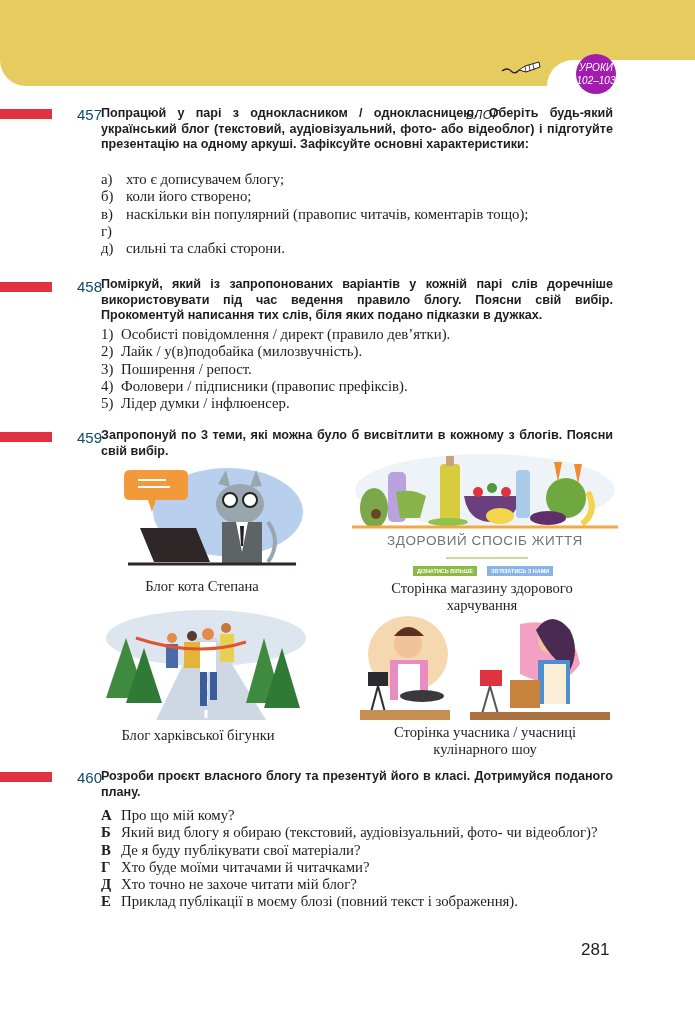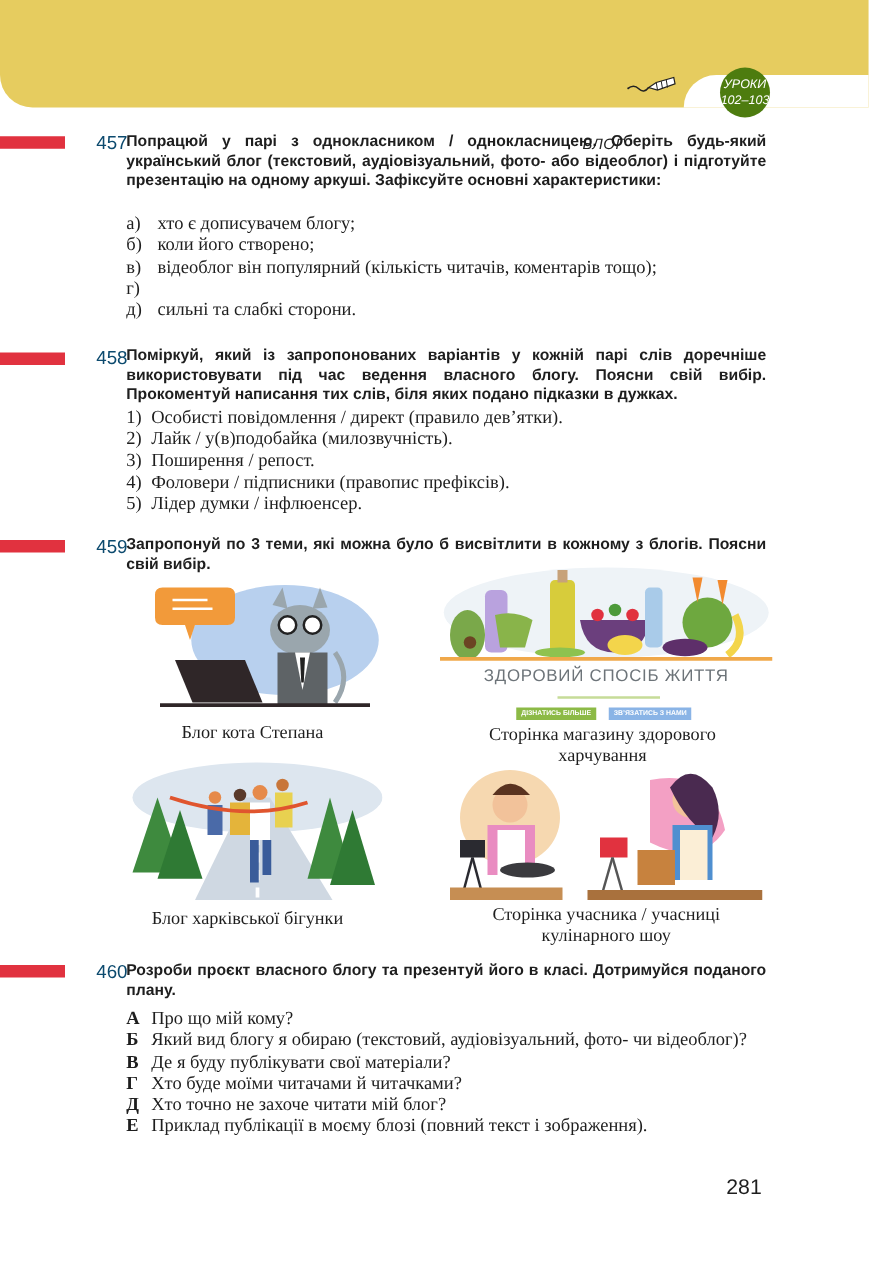--- a/index.html
+++ b/index.html
@@ -16,21 +16,21 @@
       position: absolute; right: 0; top: 60px; width: 148px; height: 26px; background: #fff;
       border-top-left-radius: 26px;
     }
     .section-label {
       position: absolute; left: 466px; top: 64px; font-family: "Liberation Sans", sans-serif;
       font-style: italic; font-size: 12px; color: #222; letter-spacing: 0.5px; margin-top: 44px;
     }
     .pencil-icon { position: absolute; left: 501px; top: 60px; }
     .lesson-badge {
       position: absolute; left: 576px; top: 54px; width: 40px; height: 40px; border-radius: 50%;
-      background: #4d7c0f; color: #fff; font-family: "Liberation Sans", sans-serif;
+      background: #a21caf; color: #fff; font-family: "Liberation Sans", sans-serif;
       font-style: italic; font-size: 10px; line-height: 13px; text-align: center;
       display: flex; flex-direction: column; justify-content: center; overflow: hidden;
     }
     .task-bar {
       position: absolute; left: 0; width: 52px; height: 10px; background: #e1323f;
     }
     .task-num {
       position: absolute; left: 77px; font-family: "Liberation Sans", sans-serif;
       font-size: 15px; color: #0c4a6e; line-height: 18px;
     }
@@ -90,34 +90,34 @@
   <li>
       <span class="mk">а)</span>
       <span style="margin-left:5px">хто є дописувачем блогу;</span>
     </li>
   <li>
       <span class="mk">б)</span>
       <span style="margin-left:5px">коли його створено;</span>
     </li>
   <li>
       <span class="mk">в)</span>
-      <span style="margin-left:5px">відеоблог він популярний (кількість читачів, коментарів тощо);</span>
+      <span style="margin-left:5px">наскільки він популярний (правопис читачів, коментарів тощо);</span>
     </li>
   <li>
       <span class="mk">г)</span>
     </li>
   <li>
       <span class="mk">д)</span>
       <span style="margin-left:5px">сильні та слабкі сторони.</span>
     </li>
 </ul>
 
 <div class="task-bar" style="top:282px"></div>
 <span class="task-num" style="top:278px">458</span>
-<div class="task-text" style="top:277px">Поміркуй, який із запропонованих варіантів у кожній парі слів доречніше використовувати під час ведення власного блогу. Поясни свій вибір. Прокоментуй написання тих слів, біля яких подано підказки в дужках.</div>
+<div class="task-text" style="top:277px">Поміркуй, який із запропонованих варіантів у кожній парі слів доречніше використовувати під час ведення правило блогу. Поясни свій вибір. Прокоментуй написання тих слів, біля яких подано підказки в дужках.</div>
 <ul class="list" style="top:326px">
   <li>
       <span class="mk">1)</span>
       <span>Особисті повідомлення / директ (правило дев’ятки).</span>
     </li>
   <li>
       <span class="mk">2)</span>
       <span>Лайк / у(в)подобайка (милозвучність).</span>
     </li>
   <li>

